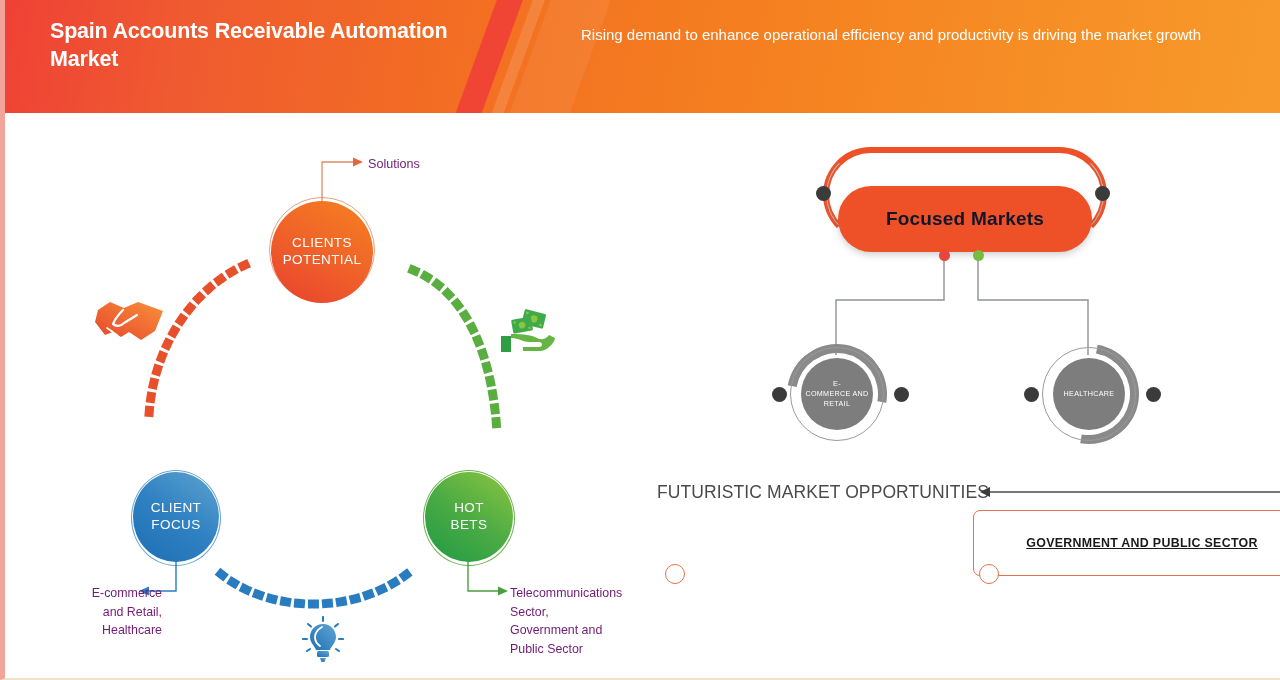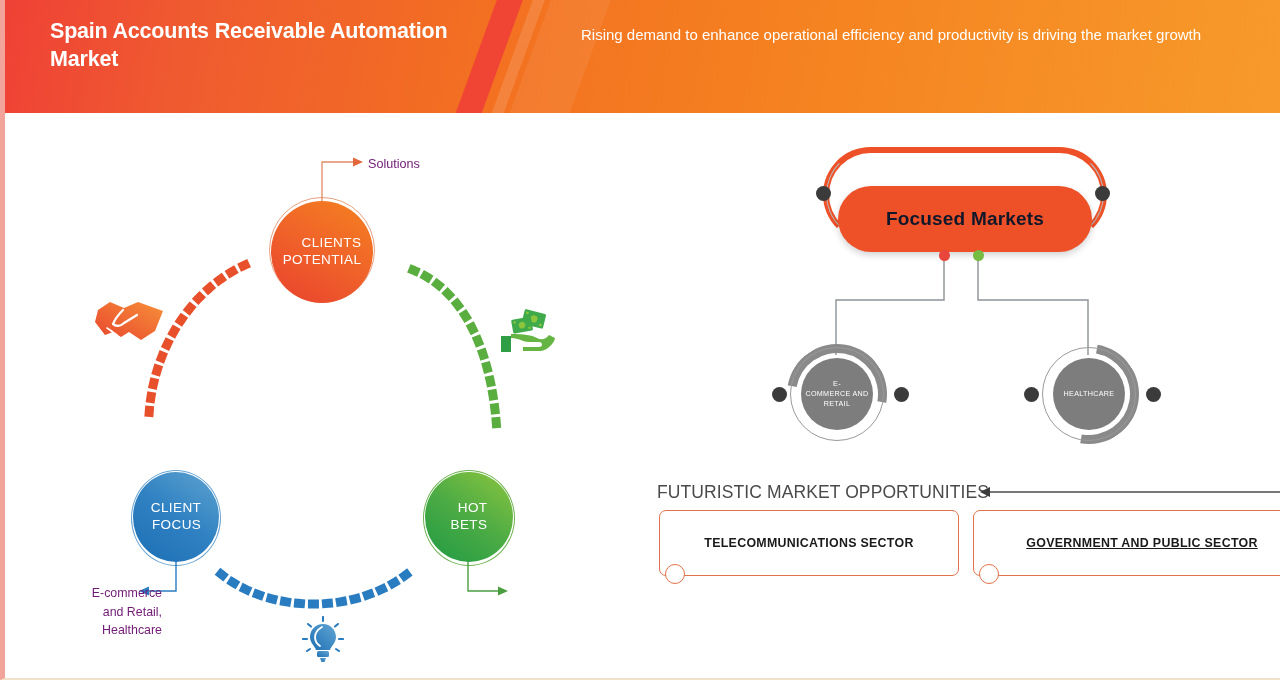--- a/index.html
+++ b/index.html
@@ -60,21 +60,21 @@
     font-size: 15px;
     font-weight: 400;
     line-height: 1.5;
   }
 
   
   .bubble {
     position: absolute;
     border-radius: 50%;
     display: flex; align-items: center; justify-content: center;
-    text-align: right;
+    text-align: center;
     color: #ffffff;
     font-size: 13.5px;
     line-height: 1.25;
     letter-spacing: .4px;
     z-index: 3;
   }
   .bubble-ring {
     position: absolute;
     border-radius: 50%;
     border: 1.4px solid rgba(0,0,0,.18);
@@ -298,20 +298,26 @@
     <div>
       <div>HOT</div>
       <div>BETS</div>
     </div>
   </div>
 
   <svg style="position:absolute;left:455px;top:560px;width:60px;height:38px;z-index:2;overflow:visible">
     <path d="M8,0 L8,31 L38,31" stroke="#4a9e3f" stroke-width="1.4" fill="none"></path>
     <path d="M38,26.5 L48,31 L38,35.5 Z" fill="#4a9e3f"></path>
   </svg>
+  <div class="lbl" style="left:505px;top:584px;width:150px;">
+    <div>Telecommunications</div>
+    <div>Sector,</div>
+    <div>Government and</div>
+    <div>Public Sector</div>
+  </div>
 
   <div id="fm-outer"></div>
   <div id="fm-thin"></div>
   <div id="fm-pill">
     <span>Focused Markets</span>
   </div>
   <div class="knob" style="left:811px;top:186px;"></div>
   <div class="knob" style="left:1090px;top:186px;"></div>
 
   <div class="dot-sm" style="left:934px;top:250px;background:#e8453c;"></div>
@@ -347,23 +353,20 @@
   </div>
   <div class="knob" style="left:1019px;top:387px;"></div>
   <div class="knob" style="left:1141px;top:387px;"></div>
 
   <div id="fut-title">FUTURISTIC MARKET OPPORTUNITIES</div>
   <svg style="position:absolute;left:975px;top:483px;width:305px;height:20px;z-index:2;overflow:visible">
     <path d="M305,9 L10,9" stroke="#4a4a4a" stroke-width="1.4" fill="none"></path>
     <path d="M10,4 L0,9 L10,14 Z" fill="#3c3c3c"></path>
   </svg>
 
-  <div class="opp-box" id="opp1">
-    <span>TELECOMMUNICATIONS SECTOR</span>
-  </div>
   <div class="opp-circle" style="left:660px;top:564px;"></div>
 
   <div class="opp-box" id="opp2">
     <span>GOVERNMENT AND PUBLIC SECTOR</span>
   </div>
   <div class="opp-circle" style="left:974px;top:564px;"></div>
 
 </div>
 
 </body></html>

